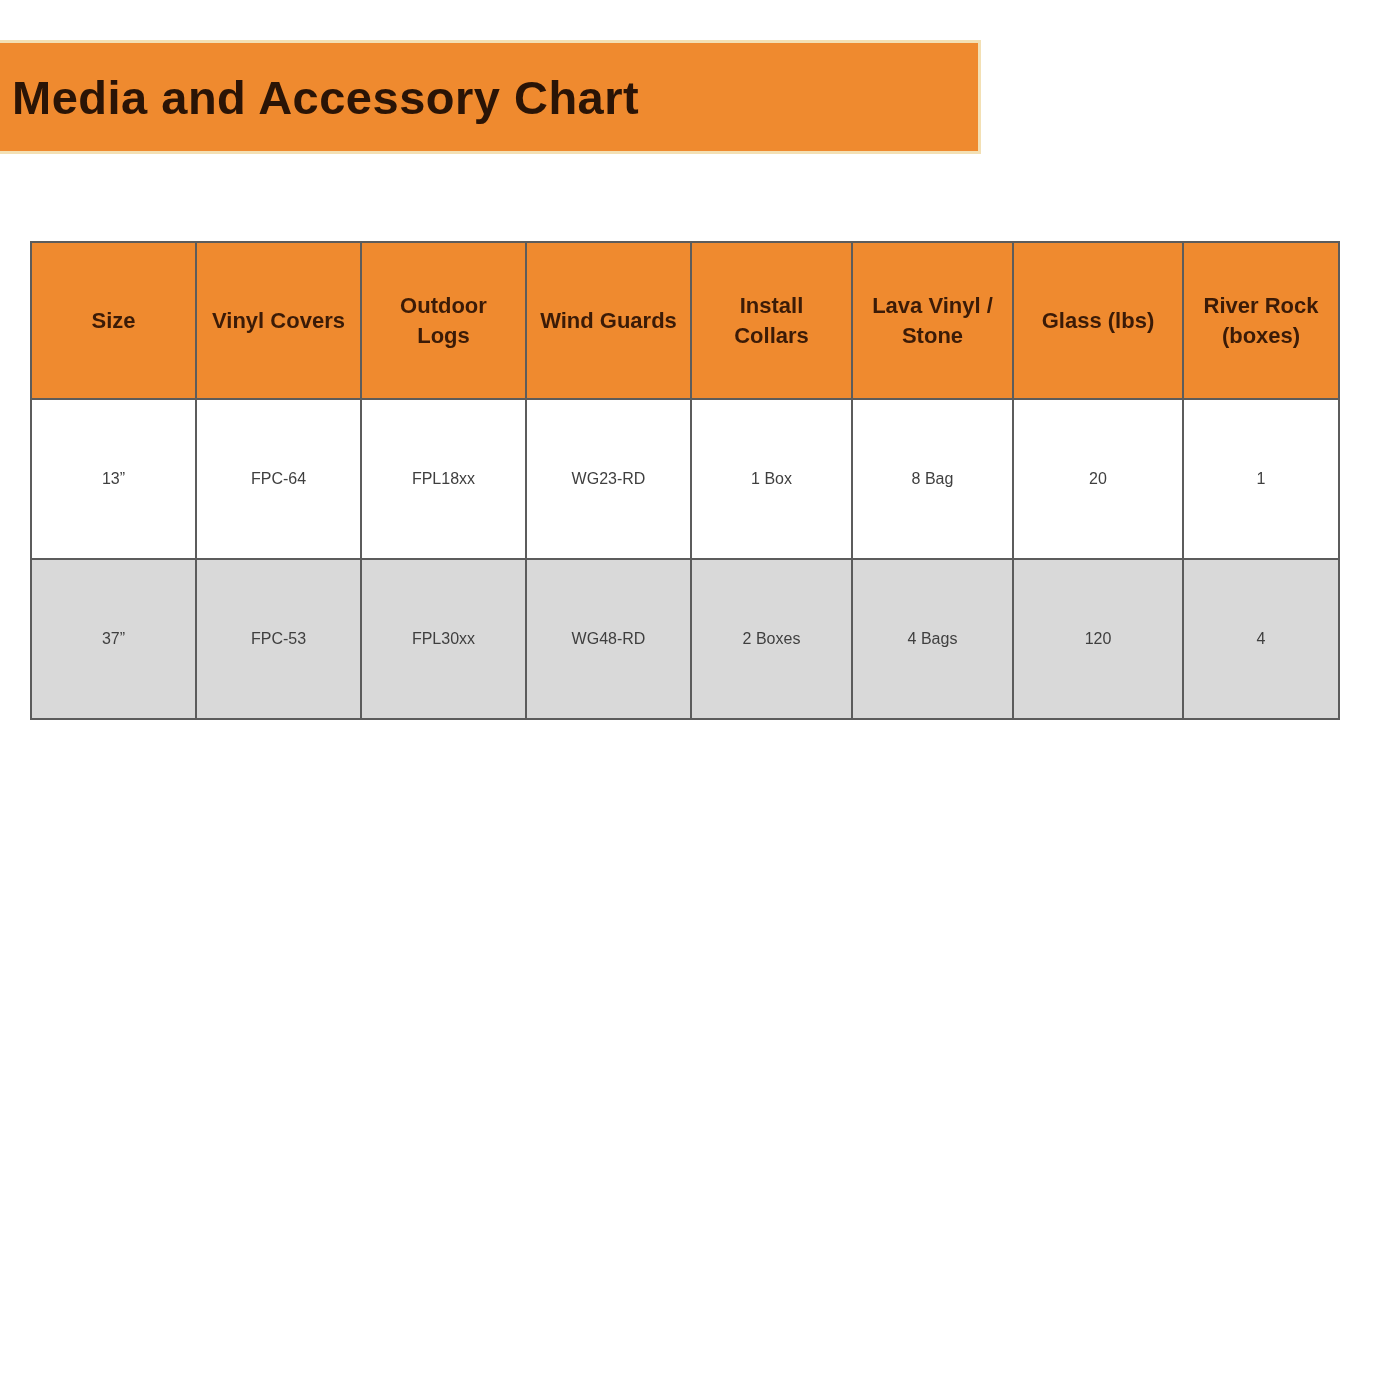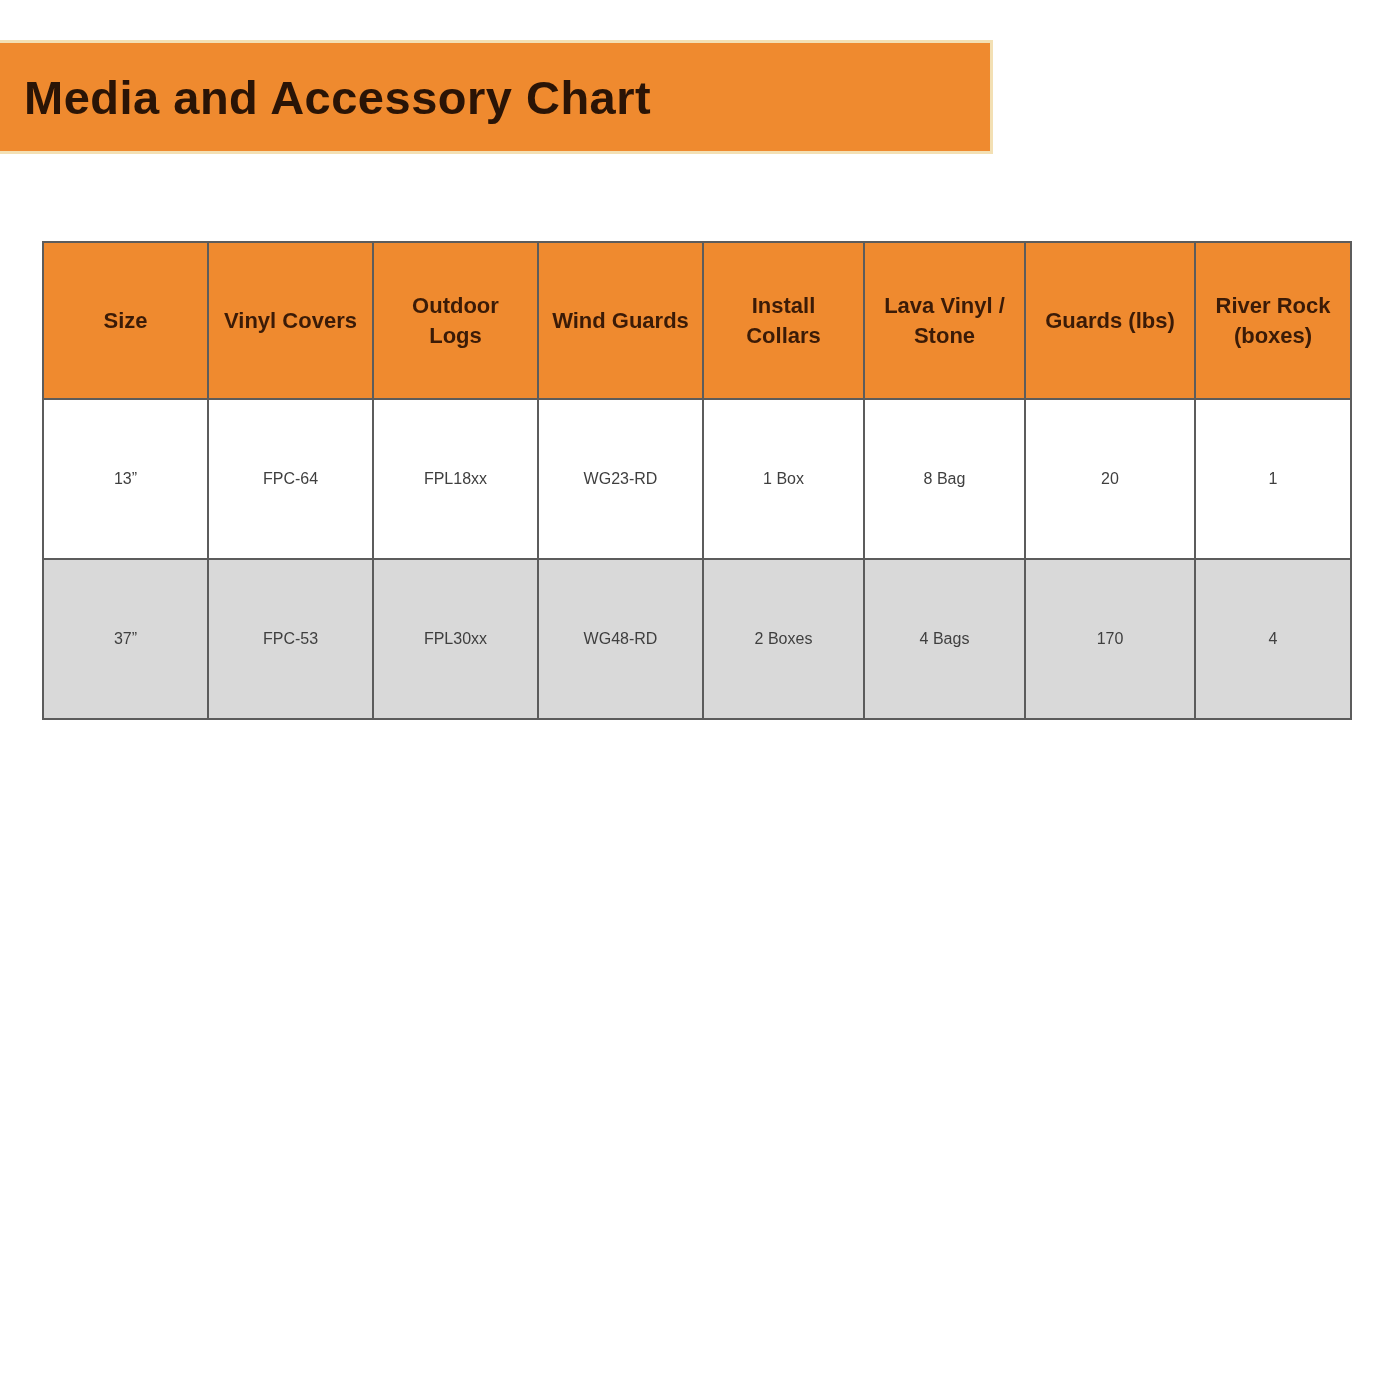--- a/index.html
+++ b/index.html
@@ -19,33 +19,33 @@
     position: absolute;
     left: 0;
     top: 40px;
     width: 966px;
     height: 108px;
     background: #EF8A2F;
     border: 3px solid #F3E0B4;
     border-left: none;
     display: flex;
     align-items: center;
-    padding-left: 24px;
+    padding-left: 12px;
     box-sizing: content-box;
   }
   .title-banner h1 {
     margin: 0;
     font-size: 47px;
     font-weight: bold;
     letter-spacing: 0.5px;
     color: #2A1406;
   }
   table.media-chart {
     position: absolute;
-    left: 42px;
+    left: 30px;
     top: 241px;
     width: 1308px;
     border-collapse: collapse;
     table-layout: fixed;
   }
   table.media-chart th,
   table.media-chart td {
     border: 2px solid #5C5C5C;
     text-align: center;
     vertical-align: middle;
@@ -92,21 +92,21 @@
       <col style="width:156px">
     </colgroup>
     <thead>
       <tr>
           <th>Size</th>
           <th>Vinyl Covers</th>
           <th>Outdoor Logs</th>
           <th>Wind Guards</th>
           <th>Install Collars</th>
           <th>Lava Vinyl / Stone</th>
-          <th>Guards (lbs)</th>
+          <th>Glass (lbs)</th>
           <th>River Rock (boxes)</th>
         </tr>
     </thead>
     <tbody>
         <tr>
           <td>13”</td>
           <td>FPC-64</td>
           <td>FPL18xx</td>
           <td>WG23-RD</td>
           <td>1 Box</td>
@@ -114,19 +114,19 @@
           <td>20</td>
           <td>1</td>
         </tr>
         <tr>
           <td>37”</td>
           <td>FPC-53</td>
           <td>FPL30xx</td>
           <td>WG48-RD</td>
           <td>2 Boxes</td>
           <td>4 Bags</td>
-          <td>170</td>
+          <td>120</td>
           <td>4</td>
         </tr>
       </tbody>
   </table>
 
 </div>
 
 </body></html>

